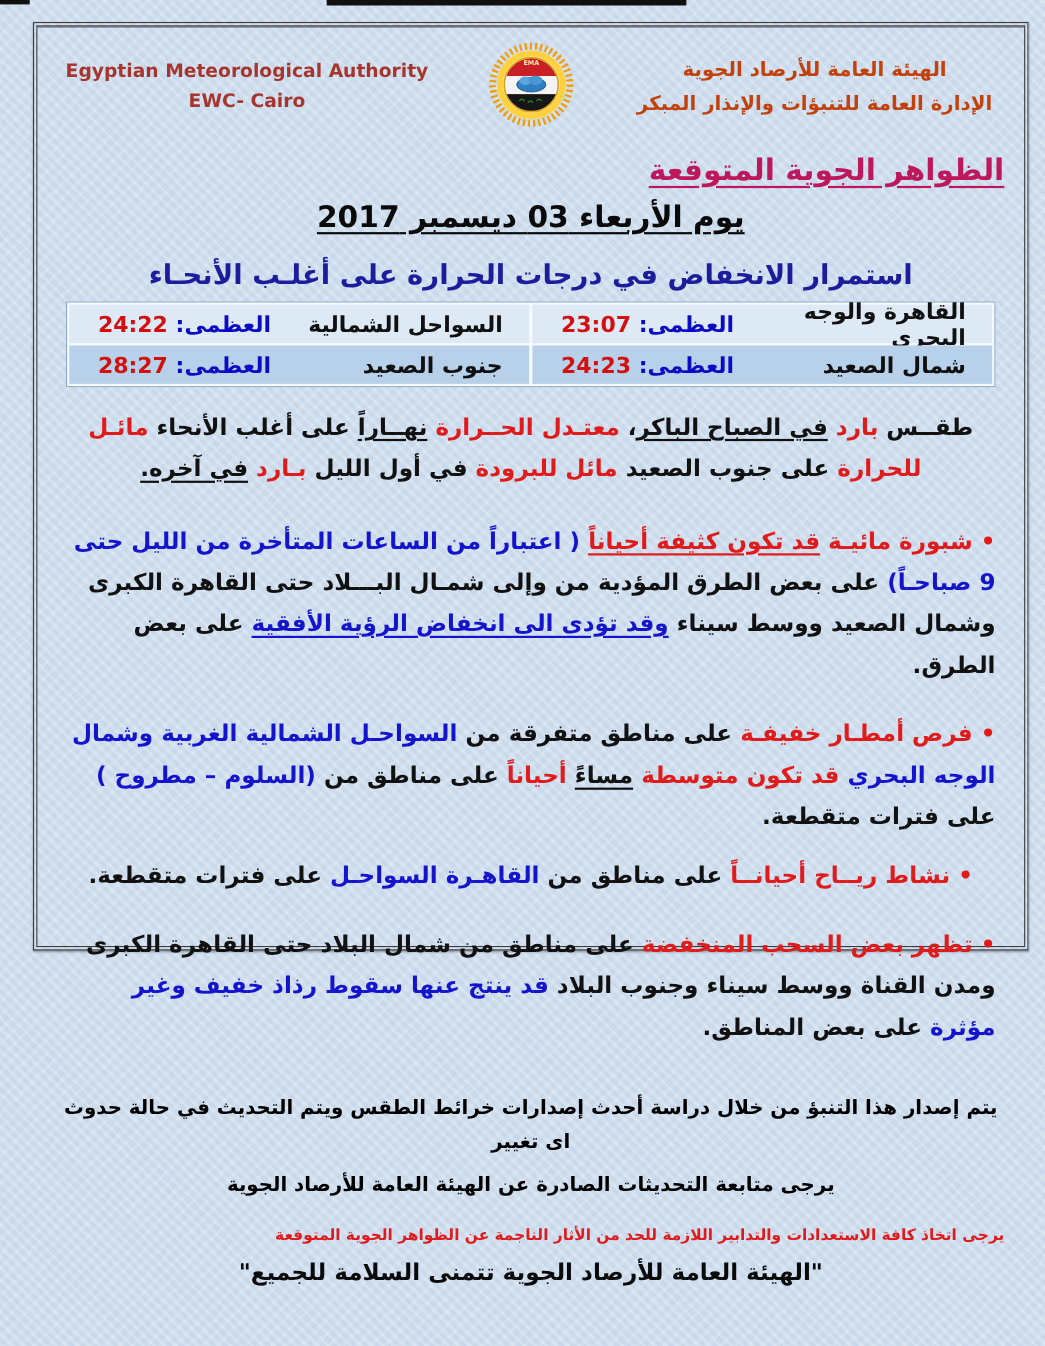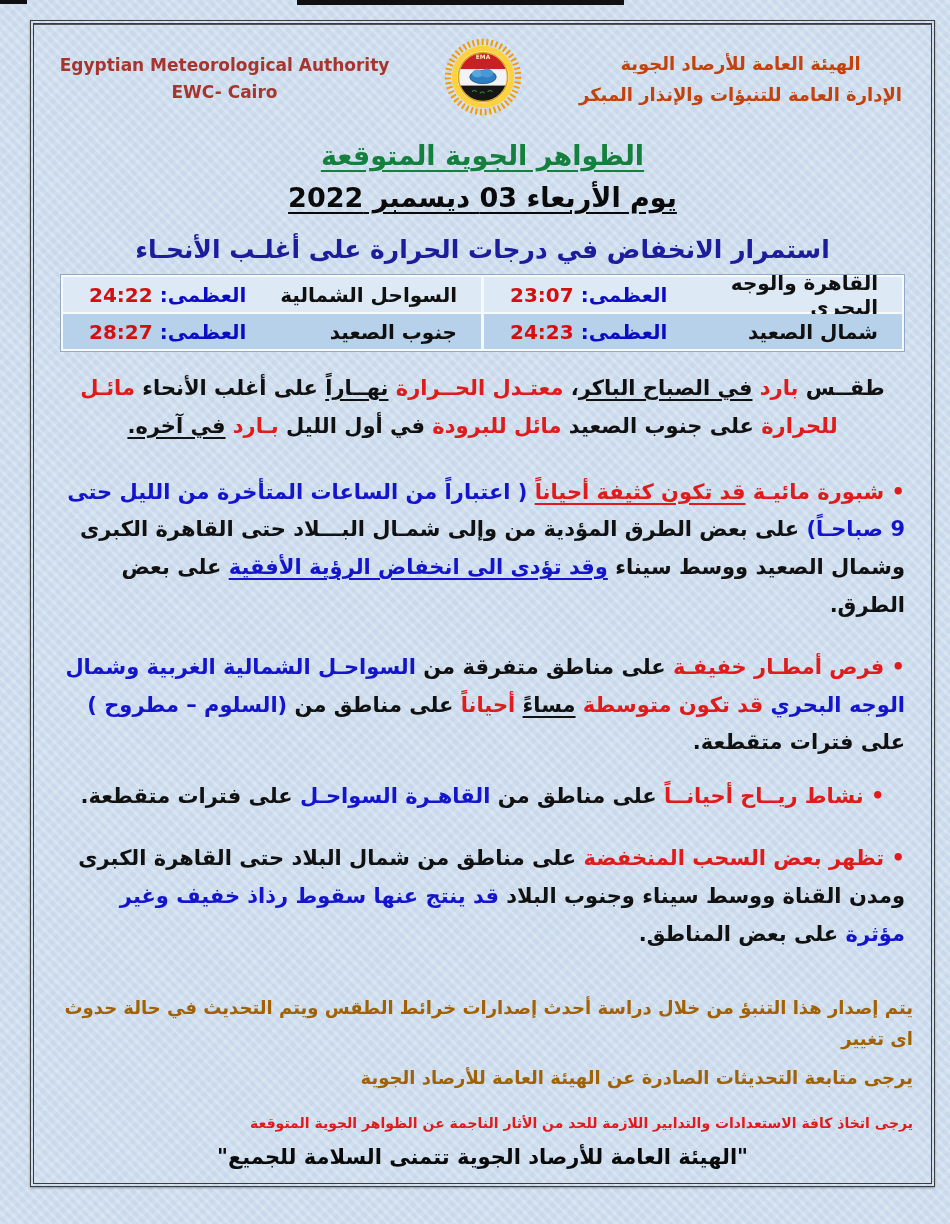--- a/index.html
+++ b/index.html
@@ -10,35 +10,35 @@
     background-image:
       repeating-linear-gradient(45deg, rgba(255,255,255,.14) 0 3px, rgba(165,190,218,.10) 3px 7px),
       repeating-linear-gradient(-45deg, rgba(255,255,255,.10) 0 4px, rgba(175,198,224,.08) 4px 9px);
     position:relative;
   }
   .scan-artifact{ position:absolute; background:#101010; }
   .artifact-a{ left:0; top:0; width:27px; height:4px; }
   .artifact-b{ left:297px; top:0; width:327px; height:5px; }
 
   .frame{
-    position:absolute; left:30px; top:20px; width:905px; height:1167px;
+    position:absolute; left:30px; top:20px; width:905px; height:844px;
     border:4px double #3c3c3c;
     box-shadow: inset 0 1px 0 #555, 0 1px 2px rgba(0,0,0,.35);
     padding:0 18px;
   }
   .rtl{ direction:rtl; }
 
   
   .hdr{ display:flex; align-items:center; margin-top:14px; direction:ltr; }
   .hdr-en{ width:345px; text-align:center; color:#a6352e; font-weight:bold; font-size:17px; line-height:1.6; }
   .hdr-logo{ flex:1; text-align:center; }
   .hdr-ar{ width:345px; text-align:center; color:#c2410c; font-weight:bold; font-size:18px; line-height:1.75; direction:rtl; }
 
   .title{
-    text-align:center; margin-top:20px; color:#15803d; font-weight:bold; font-size:27px;
+    text-align:right; margin-top:20px; color:#be185d; font-weight:bold; font-size:27px;
     text-decoration:underline; text-underline-offset:5px;
   }
   .dateline{
     text-align:center; margin-top:11px; color:#0a0a0a; font-weight:bold; font-size:27px;
     text-decoration:underline; text-underline-offset:5px;
   }
   .headline{ text-align:center; margin-top:22px; color:#1d1d9c; font-weight:bold; font-size:25px; }
   .subheadline{ text-align:center; margin-top:8px; color:#101010; font-weight:bold; font-size:20px; }
 
   
@@ -65,21 +65,21 @@
   .u{ text-decoration:underline; text-underline-offset:4px; }
   .bullet-mark{ color:#e01b1b; font-weight:bold; }
 
   .intro{ margin-top:18px; }
   .p-fog{ margin-top:28px; }
   .p-rain{ margin-top:24px; }
   .p-wind{ margin-top:16px; }
   .p-clouds{ margin-top:24px; }
 
   
-  .note{ text-align:right; font-weight:bold; font-size:18px; color:#a16207; line-height:1.7; }
+  .note{ text-align:center; font-weight:bold; font-size:18px; color:#000000; line-height:1.7; }
   .note1{ margin-top:40px; }
   .note2{ margin-top:8px; }
   .warning{ text-align:right; font-weight:bold; font-size:14px; color:#e01b1b; margin-top:22px; }
   .quote{ text-align:center; font-weight:bold; font-size:21px; color:#0a0a0a; margin-top:14px; }
 </style>
 </head>
 <body>
 
 <div class="scan-artifact artifact-a"></div>
 <div class="scan-artifact artifact-b"></div>
@@ -114,21 +114,21 @@
         <text x="50" y="27" font-size="7.5" fill="#ffe9b0" text-anchor="middle" font-weight="bold" font-family="DejaVu Sans, sans-serif">EMA</text>
       </svg>
     </div>
     <div class="hdr-ar">
       <div>الهيئة العامة للأرصاد الجوية</div>
       <div>الإدارة العامة للتنبؤات والإنذار المبكر</div>
     </div>
   </div>
 
   <div class="title rtl">الظواهر الجوية المتوقعة</div>
-  <div class="dateline rtl">يوم الأربعاء 03 ديسمبر 2022</div>
+  <div class="dateline rtl">يوم الأربعاء 03 ديسمبر 2017</div>
   <div class="headline rtl">استمرار الانخفاض في درجات الحرارة على أغلـب الأنحـاء</div>
 
   <div class="ttable rtl">
     <div class="trow row1">
       <div class="thalf">
         <span class="t-region">القاهرة والوجه البحري</span>
         <span class="t-val"><span class="t-label">العظمى:</span> <span class="t-num">23:07</span></span>
       </div>
       <div class="thalf">
         <span class="t-region">السواحل الشمالية</span>

